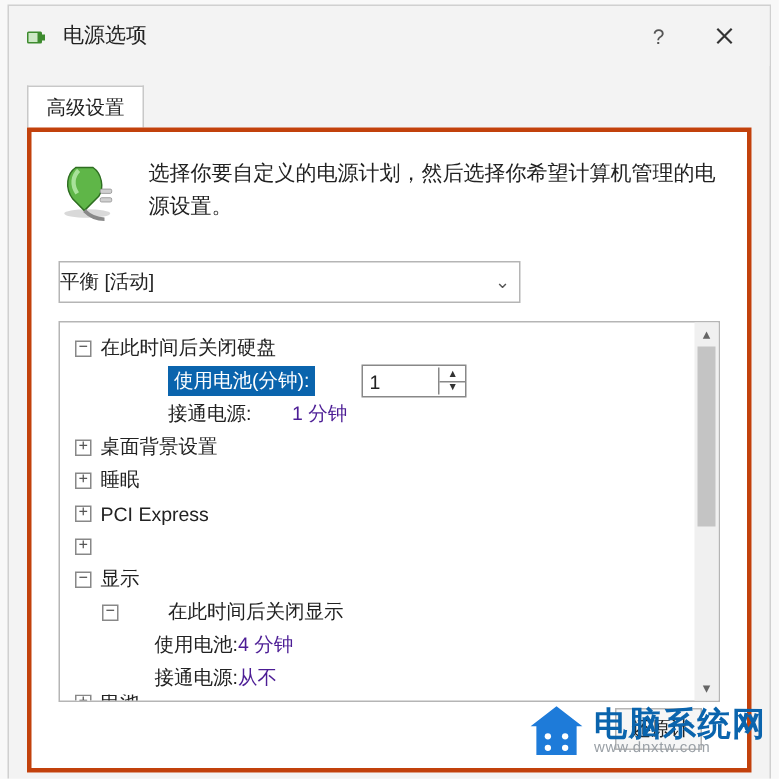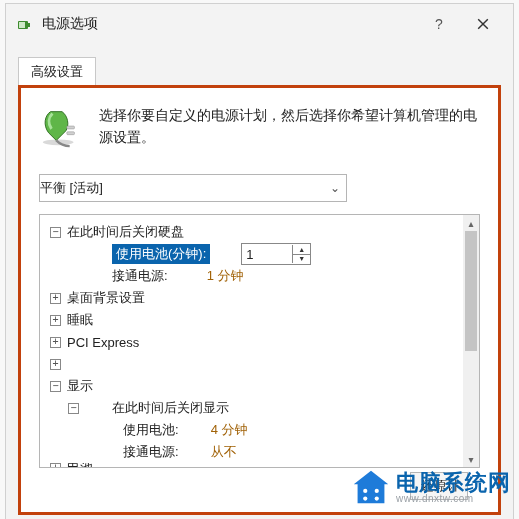--- a/index.html
+++ b/index.html
@@ -176,32 +176,32 @@
     box-sizing: border-box;
     background: #fff;
     font-family: monospace;
   }
   .expander.blank {
     border: none;
     background: transparent;
   }
   .lvl0 { padding-left: 4px; }
   .lvl1 { padding-left: 22px; gap: 27px; }
-  .lvl2 { padding-left: 40px; gap: 20px; }
+  .lvl2 { padding-left: 40px; }
   .node-label {
     color: #222;
   }
   .selected {
     background: #0a64ad;
     color: #fff;
     padding: 1px 4px;
   }
   .link-val {
-    color: #a16207;
-    margin-left: 12px;
+    color: #4c1d95;
+    margin-left: 0;
   }
   .spinner {
     display: inline-flex;
     align-items: center;
     margin-left: 4px;
     height: 20px;
     border: 1px solid #888;
   }
   .spinner input {
     width: 50px;

